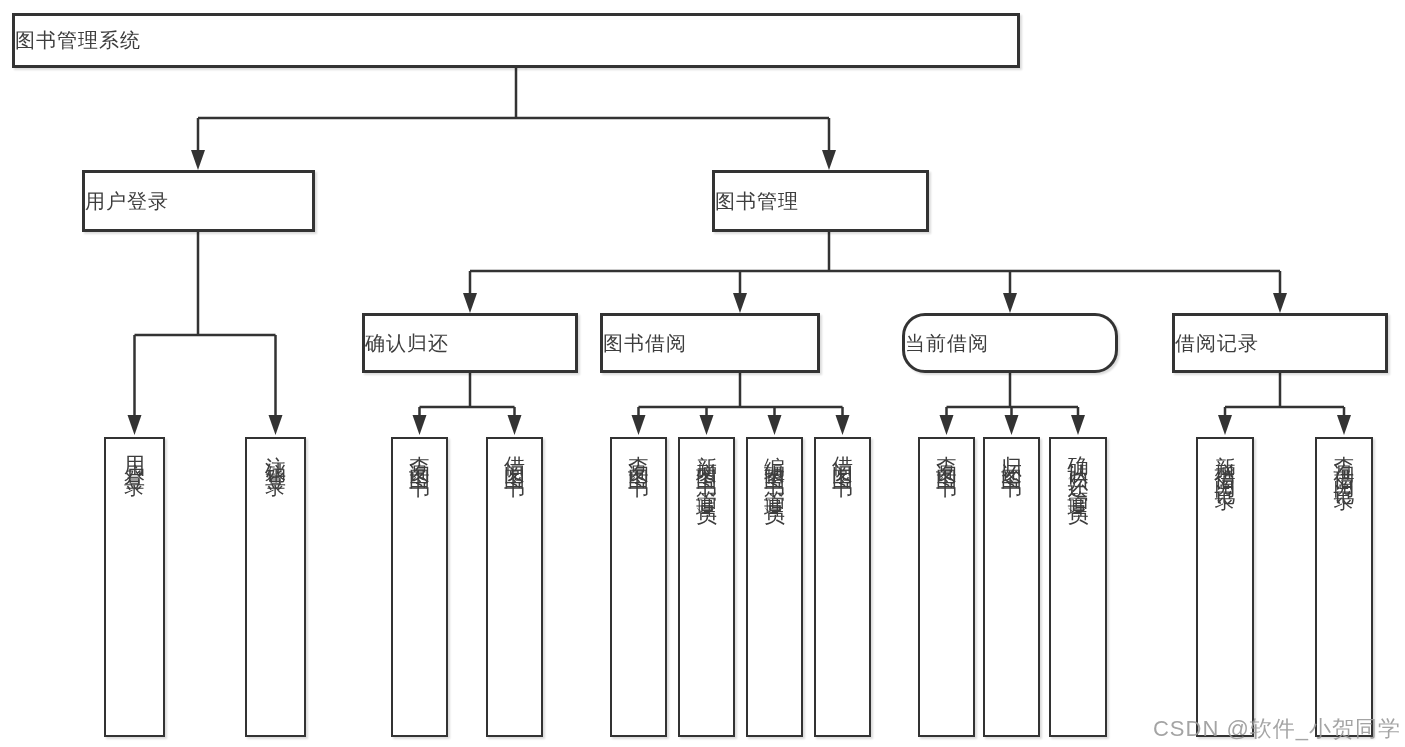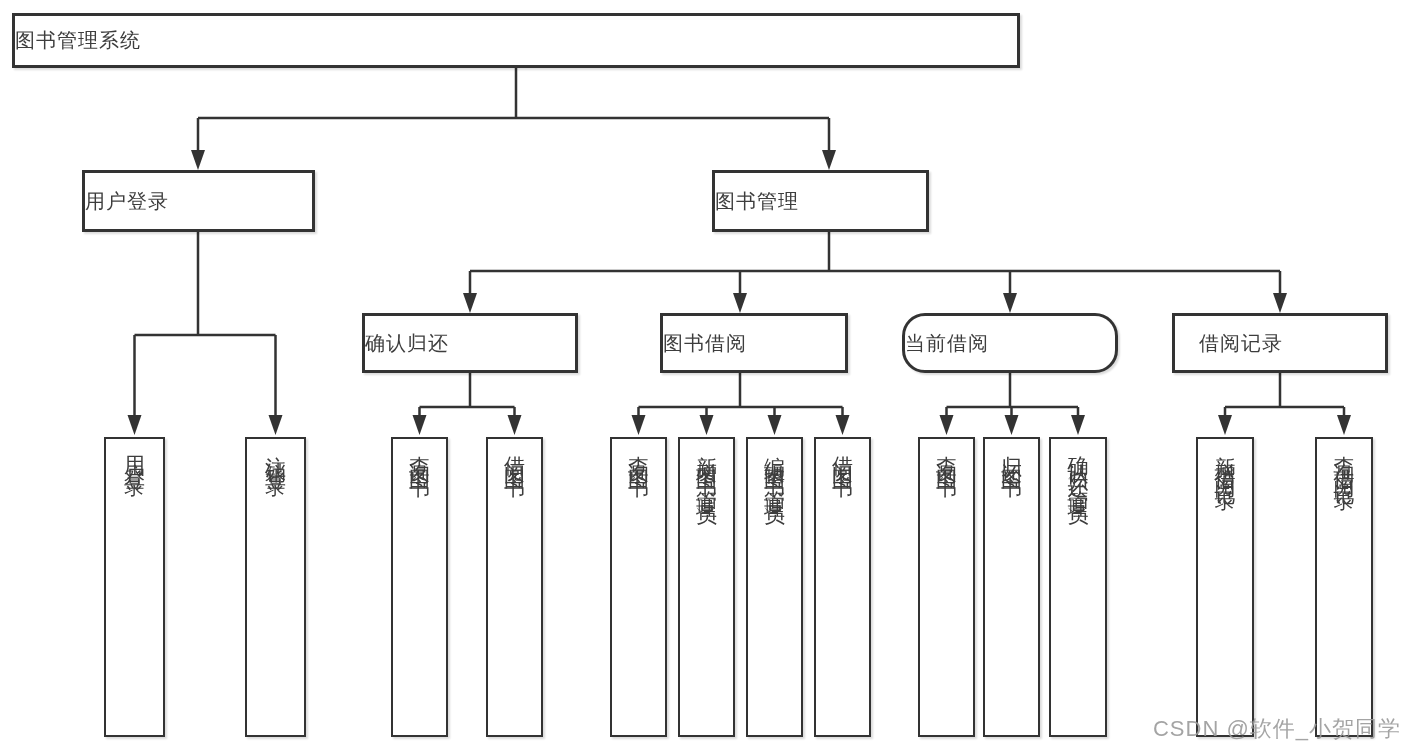--- a/index.html
+++ b/index.html
@@ -39,23 +39,23 @@
     letter-spacing: 7px;
   }
 
   
   #n-root  { left: 12px;   top: 13px;  width: 1008px; height: 55px; }
   
   #n-l2-0  { left: 82px;   top: 170px; width: 233px;  height: 62px; }
   #n-l2-1  { left: 712px;  top: 170px; width: 217px;  height: 62px; }
   
   #n-l3-0  { left: 362px;  top: 313px; width: 216px;  height: 60px; }
-  #n-l3-1  { left: 660px;  top: 313px; width: 188px;  height: 60px; }
+  #n-l3-1  { left: 600px;  top: 313px; width: 220px;  height: 60px; }
   #n-l3-2  { left: 902px;  top: 313px; width: 216px;  height: 60px; border-radius: 23px; }
-  #n-l3-3  { left: 1172px; top: 313px; width: 216px;  height: 60px; padding-left: 24px; }
+  #n-l3-3  { left: 1172px; top: 313px; width: 216px;  height: 60px; }
   
   .v { top: 437px; height: 300px; }
   #lf-u0 { left: 104px;  width: 61px; }
   #lf-u1 { left: 245px;  width: 61px; }
   #lf-n0 { left: 391px;  width: 57px; }
   #lf-n1 { left: 486px;  width: 57px; }
   #lf-b0 { left: 610px;  width: 57px; }
   #lf-b1 { left: 678px;  width: 57px; }
   #lf-b2 { left: 746px;  width: 57px; }
   #lf-b3 { left: 814px;  width: 57px; }

